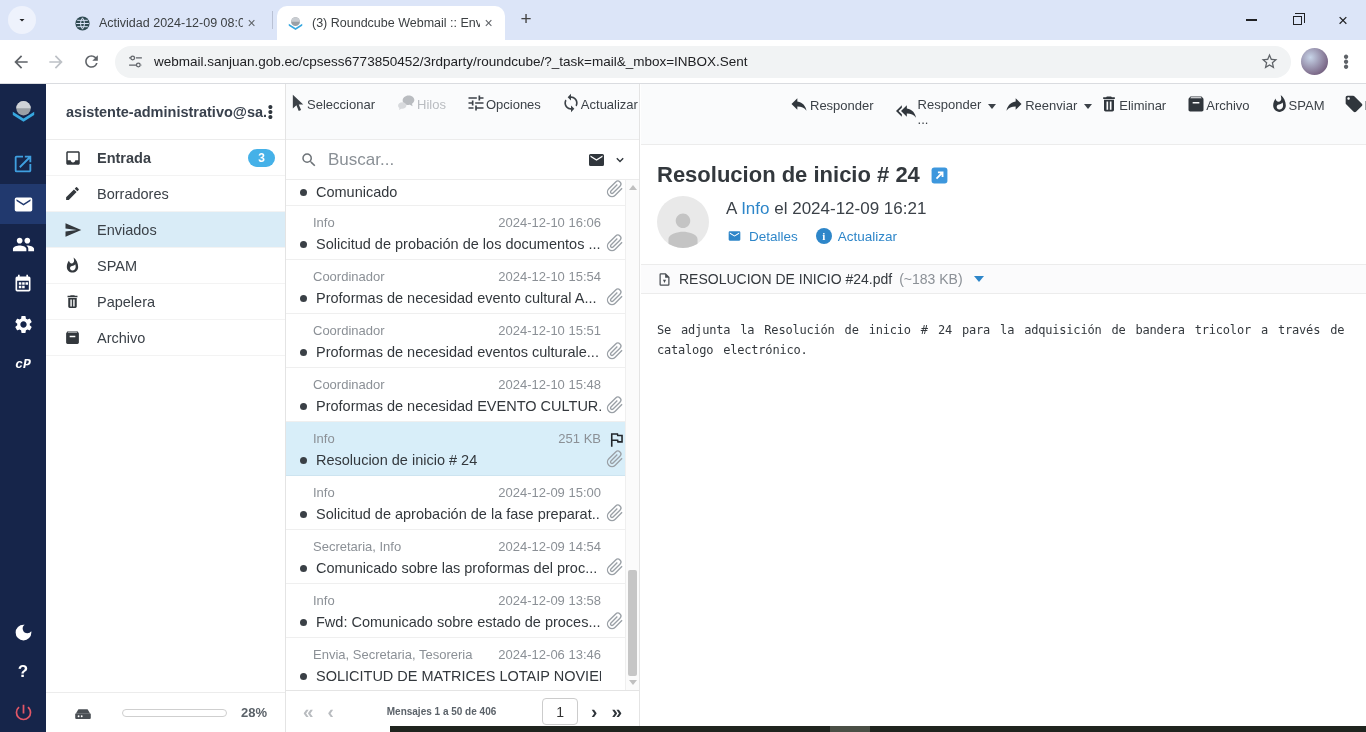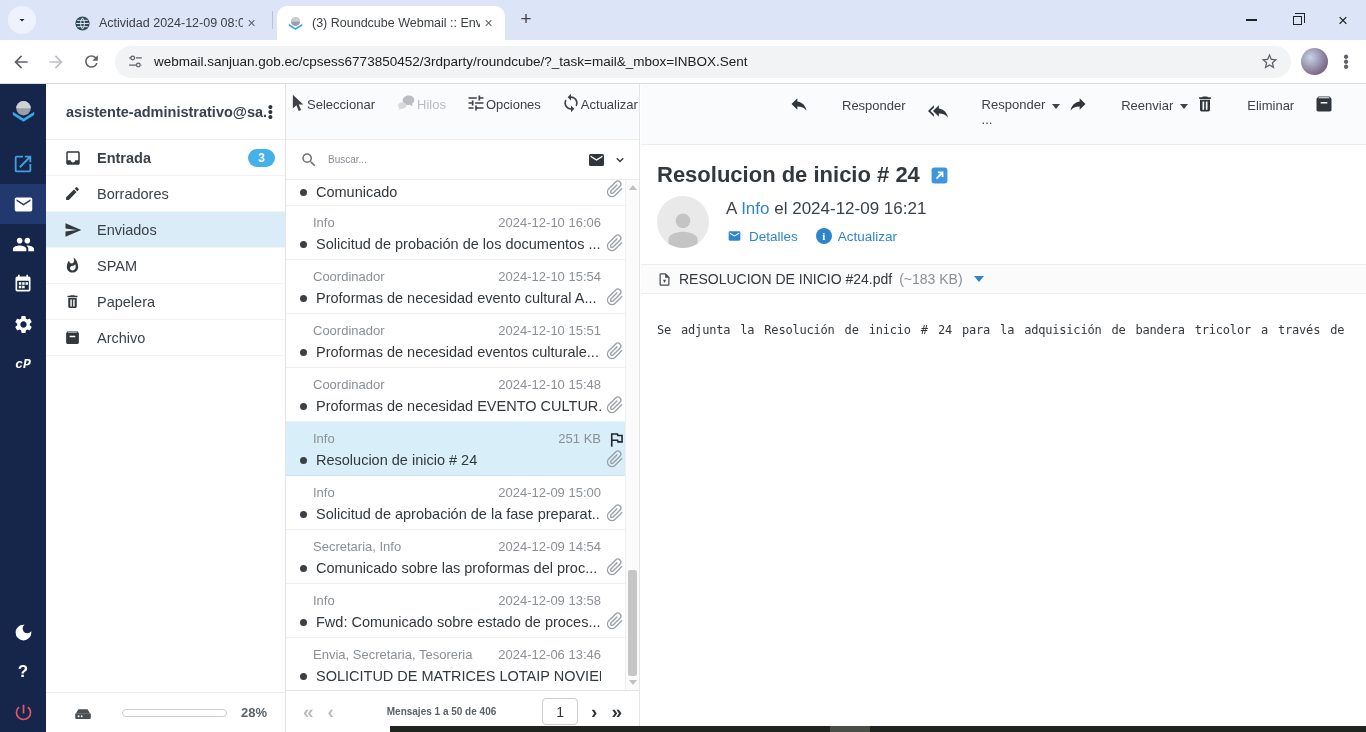--- a/index.html
+++ b/index.html
@@ -61,21 +61,21 @@
   .quota-fill { height:100%; background:#7cc3ea; }
   .quota-pct { margin-left:14px; font-size:13px; font-weight:bold; color:#5b6269; }
 
   
   .list-col { position:absolute; left:286px; top:0; width:354px; height:648px; background:#fff; border-right:1px solid #e4e4e4; }
   .list-toolbar { height:56px; background:#fafbfc; border-bottom:1px solid #ececec; display:flex; align-items:flex-start; justify-content:center; gap:6px; padding-top:7px; }
   .tb-btn { display:flex; flex-direction:row; align-items:center; padding:2px 7px; color:#3c4248; }
   .tb-btn .tb-label { font-size:13px; margin-top:3px; }
   .tb-btn.disabled { color:#b9bcc0; }
   .search-row { height:40px; display:flex; align-items:center; padding:0 12px 0 14px; border-bottom:1px solid #ececec; }
-  .search-input { flex:1; border:none; outline:none; background:transparent; font-size:10px; color:#444; margin-left:10px; font-family:"Liberation Sans",sans-serif; }
+  .search-input { flex:1; border:none; outline:none; background:transparent; font-size:17px; color:#444; margin-left:10px; font-family:"Liberation Sans",sans-serif; }
   .search-input::placeholder { color:#8a9096; }
   .search-scope { display:flex; align-items:center; gap:6px; }
 
   .msg-list { position:absolute; top:96px; bottom:42px; left:0; right:14px; overflow:hidden; }
   .msg-row { height:54px; border-bottom:1px solid #efefef; position:relative; padding:6px 24px 0 27px; }
   .msg-row.partial { height:26px; padding-top:0; }
   .msg-top { display:flex; align-items:center; font-size:13px; color:#8b9096; height:20px; }
   .msg-sender { flex:1; white-space:nowrap; overflow:hidden; }
   .msg-date { white-space:nowrap; }
   .msg-bottom { display:flex; align-items:center; height:24px; }
@@ -94,21 +94,21 @@
 
   .list-footer { position:absolute; left:0; bottom:0; width:353px; height:42px; border-top:1px solid #e4e4e4; display:flex; align-items:center; padding:0 10px 0 10px; background:#fff; }
   .pg { font-size:19px; font-weight:bold; padding:0 7px; color:#2f353b; }
   .pg.disabled { color:#b9bcc0; }
   .pg-text { flex:1; text-align:center; font-size:10px; font-weight:bold; color:#5b6269; }
   .pg-input { width:36px; height:27px; border:1px solid #ccc; border-radius:4px; text-align:center; font-size:14px; color:#333; margin-right:6px; font-family:"Liberation Sans",sans-serif; }
 
   
   .mail-col { position:absolute; left:641px; top:0; width:725px; height:648px; background:#fff; }
   .mail-toolbar { height:61px; background:#fafbfc; border-bottom:1px solid #ececec; display:flex; align-items:flex-start; padding:8px 0 0 138px; gap:2px; }
-  .mail-toolbar .tb-btn { padding:2px 9px; position:relative;gap:32px; }
+  .mail-toolbar .tb-btn { padding:2px 9px; position:relative; }
   .caret-after { position:absolute; right:-6px; top:12px; width:0; height:0; border-left:4.5px solid transparent; border-right:4.5px solid transparent; border-top:5.5px solid #3c4248; }
   .tb-gap { width:26px; }
 
   .mail-content { padding:0; }
   .mail-subject-row { display:flex; align-items:center; gap:10px; margin:17px 0 8px 16px; }
   .mail-subject { font-size:22px; font-weight:bold; color:#33383d; }
   .mail-header { display:flex; margin:4px 0 0 16px; }
   .mail-avatar { width:52px; height:52px; border-radius:50%; background:#e9e9e9; display:flex; align-items:flex-end; justify-content:center; overflow:hidden; flex:0 0 auto; }
   .mail-hd-text { margin-left:17px; padding-top:3px; }
   .to-line { font-size:17px; color:#3b4148; }
@@ -678,20 +678,21 @@
                 <path d="M14 2H6a2 2 0 0 0-2 2v16a2 2 0 0 0 2 2h12a2 2 0 0 0 2-2V8l-6-6zm4 18H6V4h7v5h5v11zM9.5 12.5h5l-2.5 5z" fill="#4a4f54"></path>
               </svg>
           </span>
           <span class="attach-name">RESOLUCION DE INICIO #24.pdf</span>
           <span class="attach-size">(~183 KB)</span>
           <span class="attach-caret"></span>
         </div>
 
         <div class="mail-body">
           <div>Se adjunta la Resolución de inicio # 24 para la adquisición de bandera tricolor a través de</div>
+          <div>catalogo electrónico.</div>
         </div>
       </div>
     </div>
   </div>
 
   <div class="taskbar-sliver">
       <span class="seg"></span>
     </div>
 </div>
 

